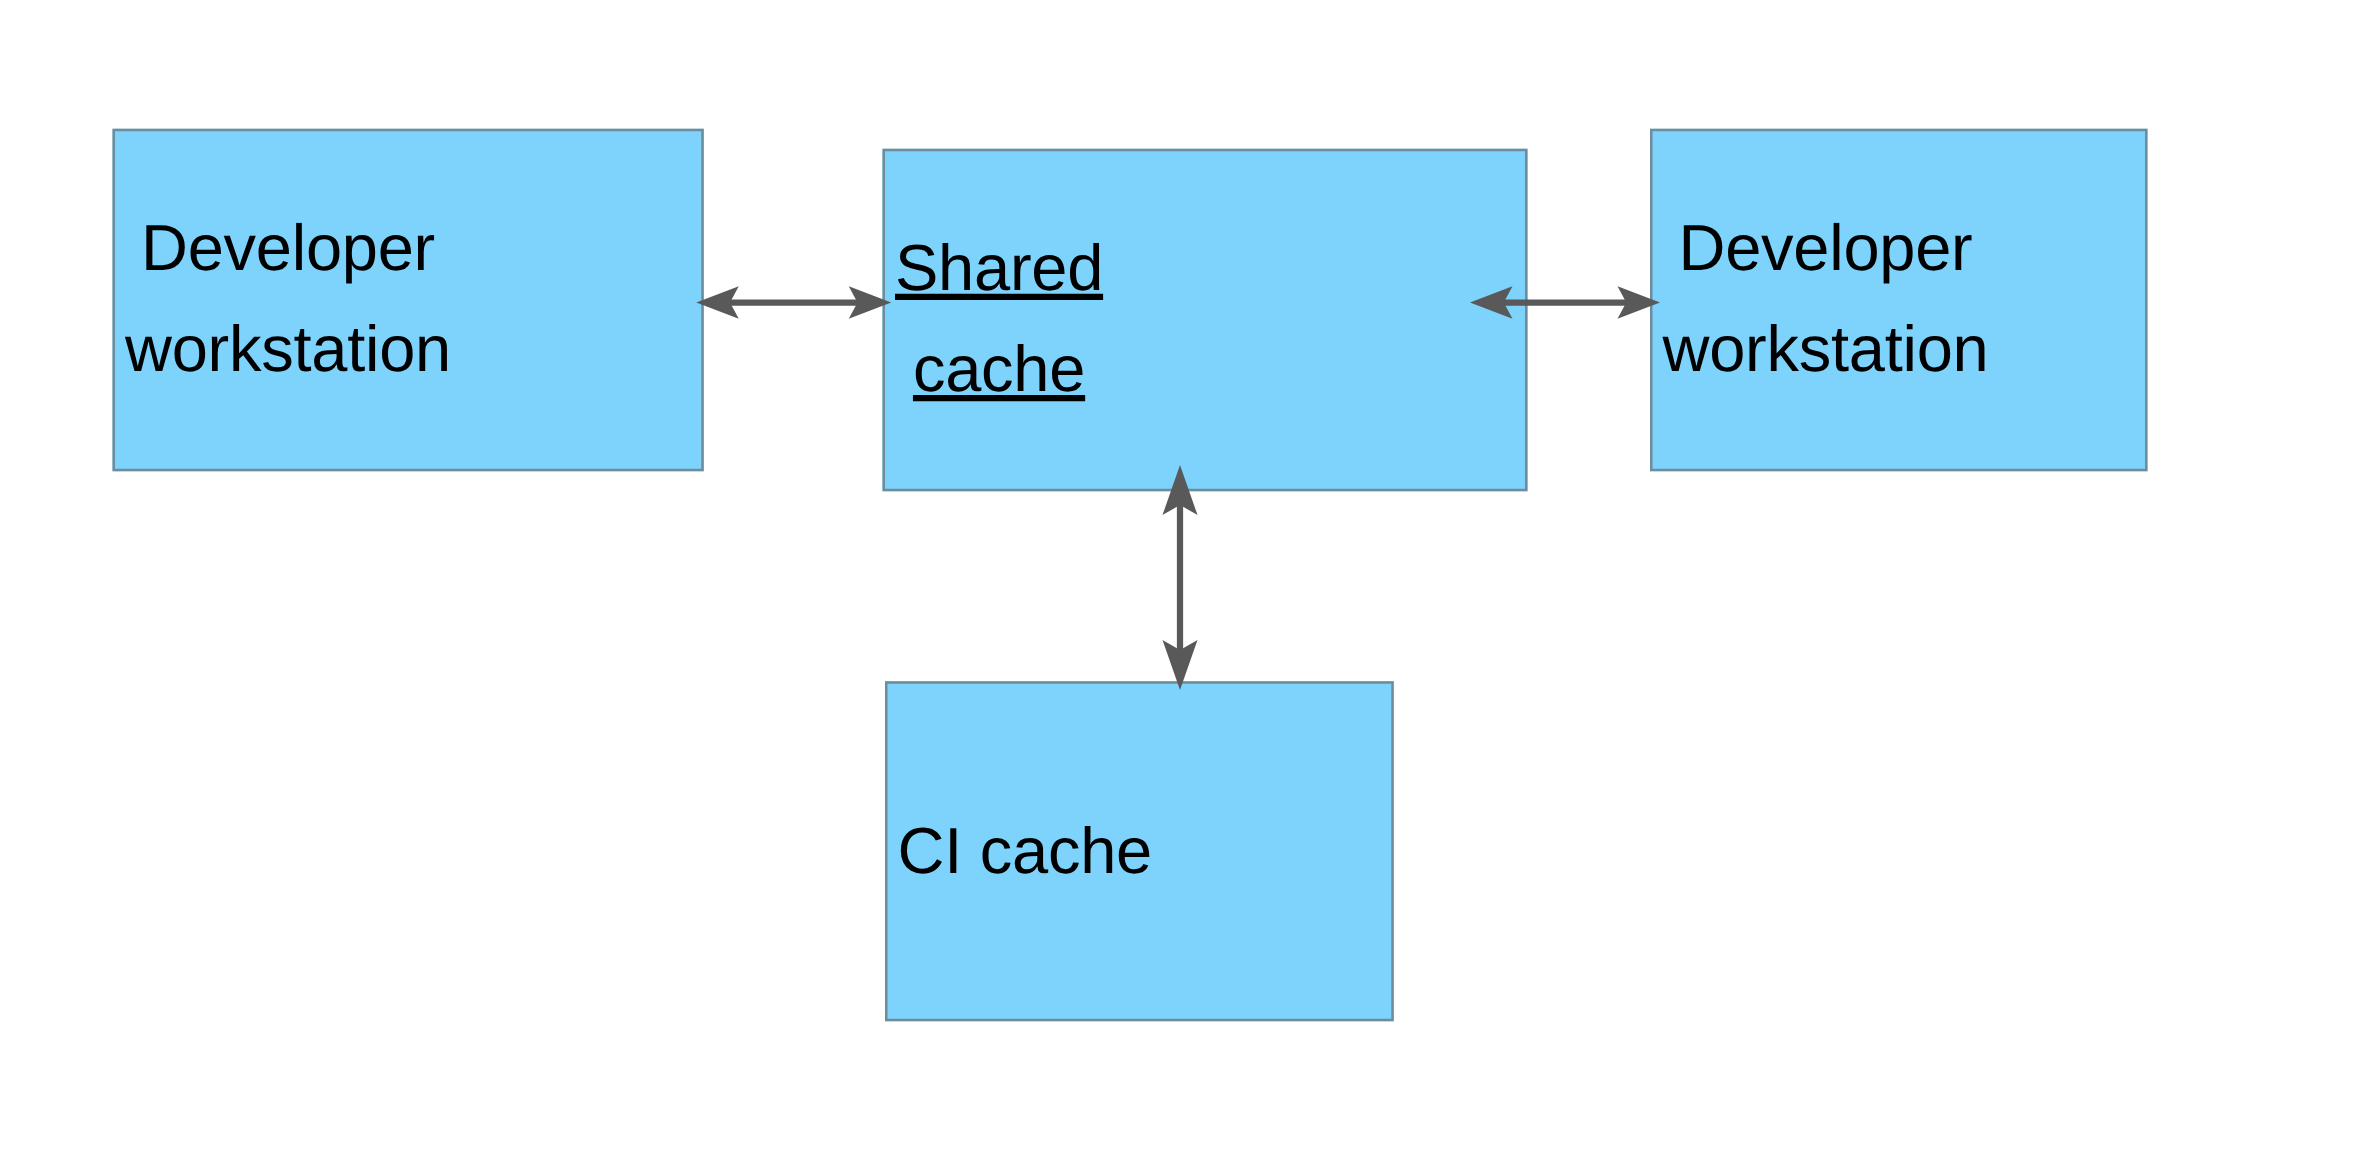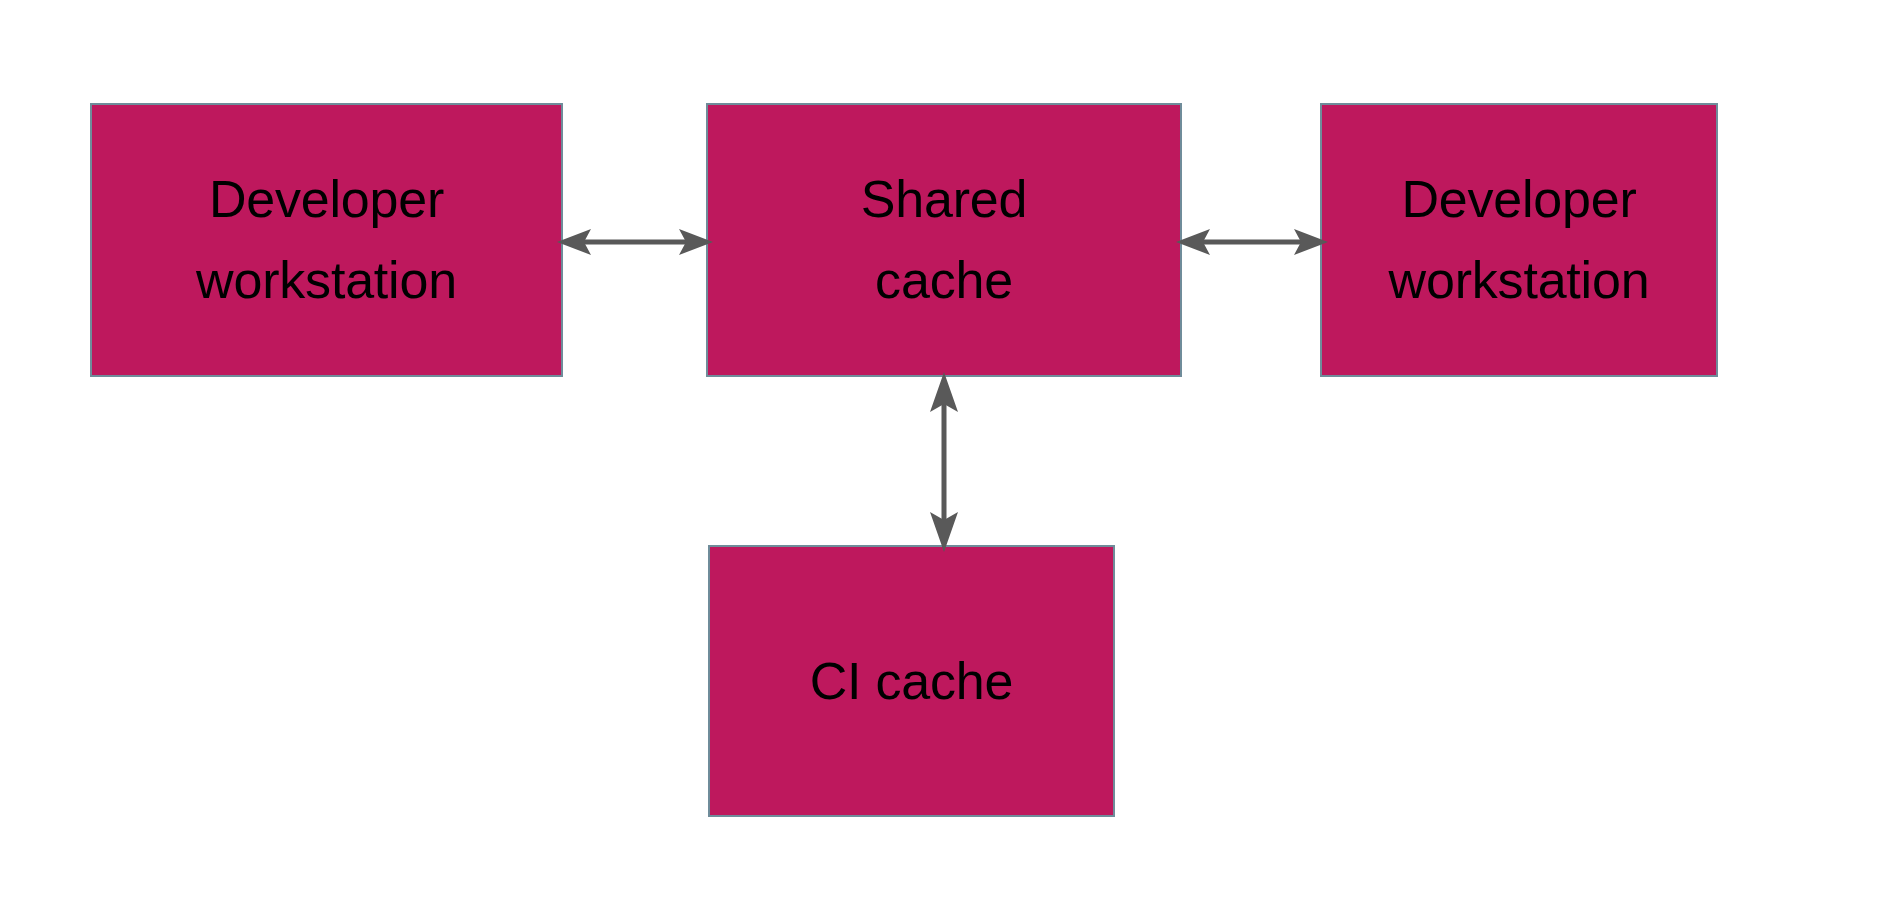--- a/index.html
+++ b/index.html
@@ -14,46 +14,46 @@
   #canvas {
     position: relative;
     width: 1900px;
     height: 922px;
     background: #ffffff;
     overflow: hidden;
   }
   .node {
     position: absolute;
     box-sizing: border-box;
-    background: #be185d;
+    background: #7dd3fc;
     border: 2px solid #6f8c9a;
     display: flex;
     align-items: center;
-    justify-content: center;
+    justify-content: flex-start;
     text-align: center;
   }
   .node-label {
     font-family: "Liberation Sans", sans-serif;
     font-size: 52px;
     line-height: 1.55;
     color: #000000;
     letter-spacing: -0.2px;
     font-weight: 400;
     white-space: pre-line;
     padding: 0 8px;
   }
   .edge {
     position: absolute;
     overflow: visible;
   }
   .edge svg { display: block; overflow: visible; }
 
   
   #node-dev-left   { left: 90px;   top: 103px; width: 473px; height: 274px; }
-  #node-cache      { left: 706px;  top: 103px; width: 476px; height: 274px; }
+  #node-cache      { left: 706px;  top: 119px; width: 516px; height: 274px; text-decoration: underline; }
   #node-dev-right  { left: 1320px; top: 103px; width: 398px; height: 274px; }
   #node-ci         { left: 708px;  top: 545px; width: 407px; height: 272px; }
 
   
   #edge-left  { left: 557px;  top: 213px; width: 156px; height: 58px; }
   #edge-right { left: 1176px; top: 213px; width: 152px; height: 58px; }
   #edge-down  { left: 915px;  top: 372px; width: 58px;  height: 180px; }
 </style>
 </head>
 <body>

